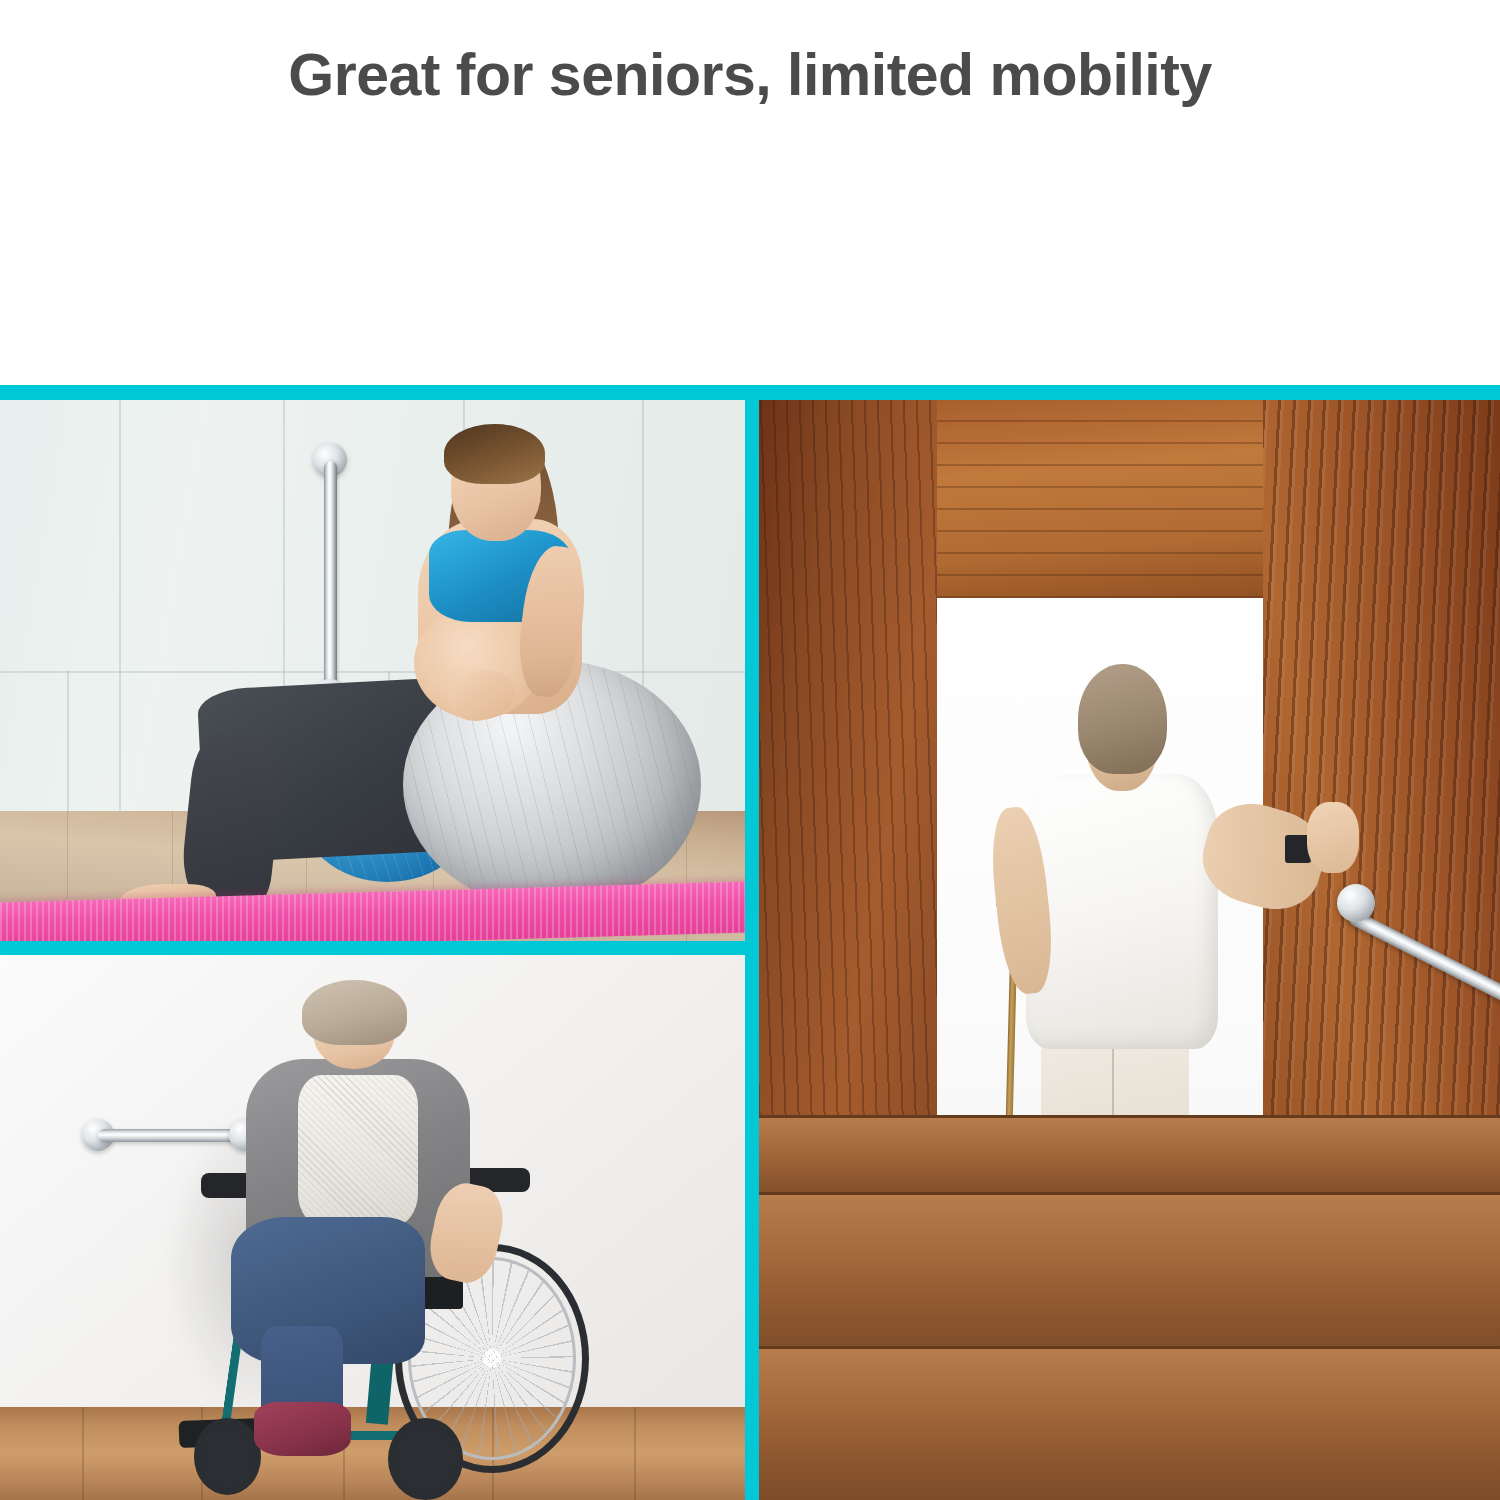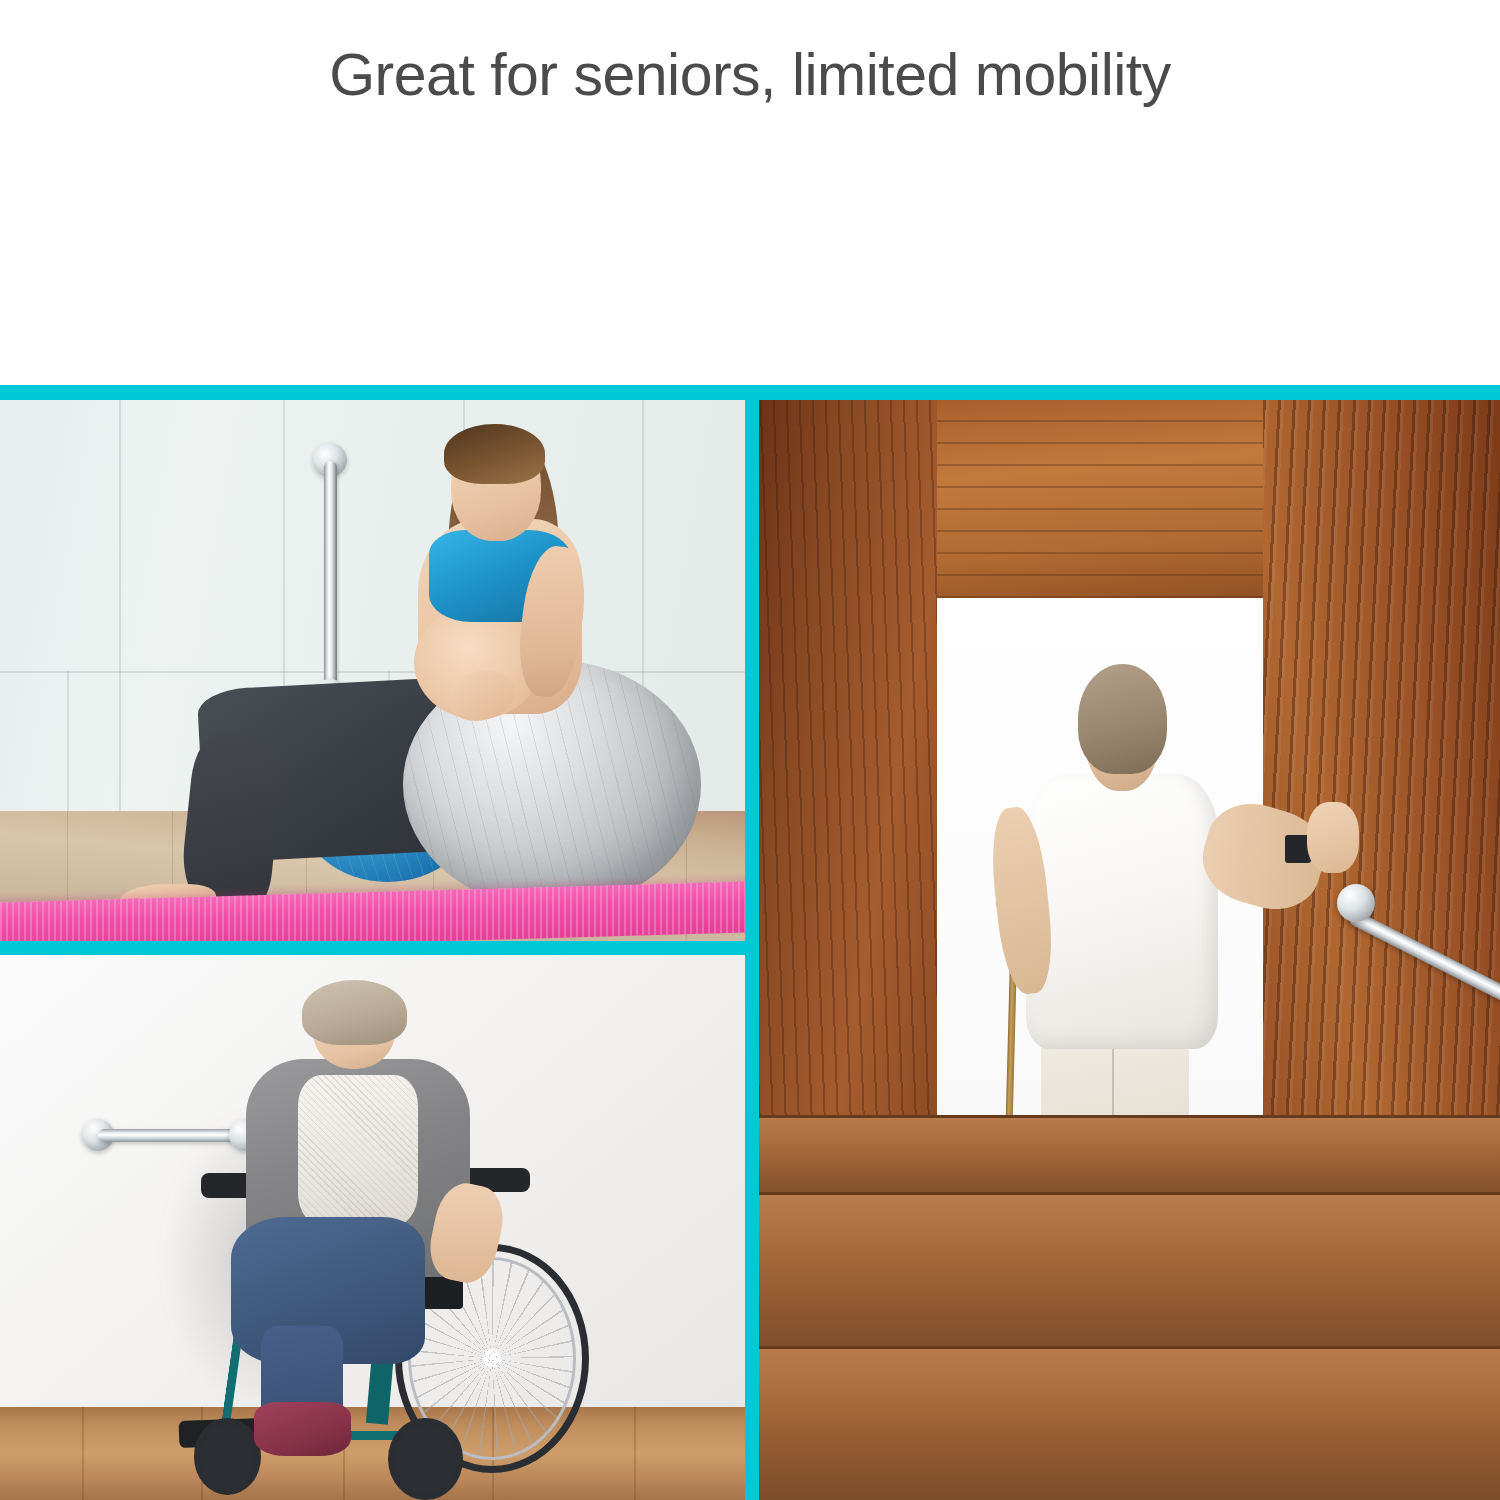--- a/index.html
+++ b/index.html
@@ -12,21 +12,21 @@
   .header{
     position:absolute; left:0; top:0; width:1500px; height:385px;
     background:#ffffff; display:flex; flex-direction:column;
     align-items:center; justify-content:flex-start; padding-top:26px;
   }
   .headline{
     font-size:117px; line-height:1.0; font-weight:700; letter-spacing:-1.5px;
     color:#1ec6d6; white-space:nowrap; text-align:center;
   }
   .subhead{
-    margin-top:16px; font-size:59px; line-height:1.12; font-weight:400;
+    margin-top:16px; font-size:59px; line-height:1.12; font-weight:700;
     color:#4b4b4e; text-align:center; letter-spacing:-0.5px; max-width:1400px;
   }
   .subhead span{ display:block; }
 
   
   .teal-top{
     position:absolute; left:0; top:385px; width:1500px; height:15px; background:#00c8d7; z-index:40;
   }
   .teal-vert{
     position:absolute; left:745px; top:385px; width:14px; height:1115px; background:#00c8d7; z-index:40;

